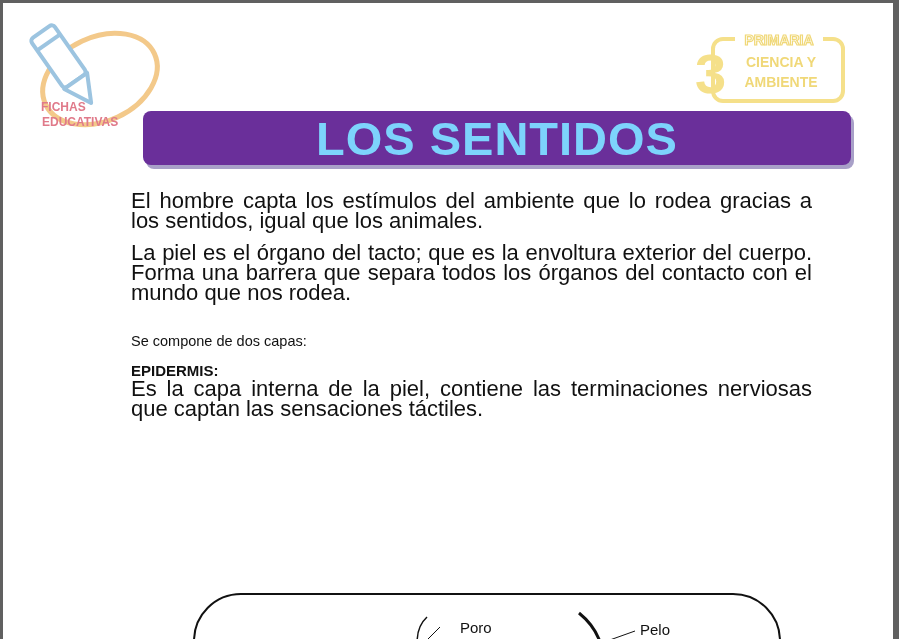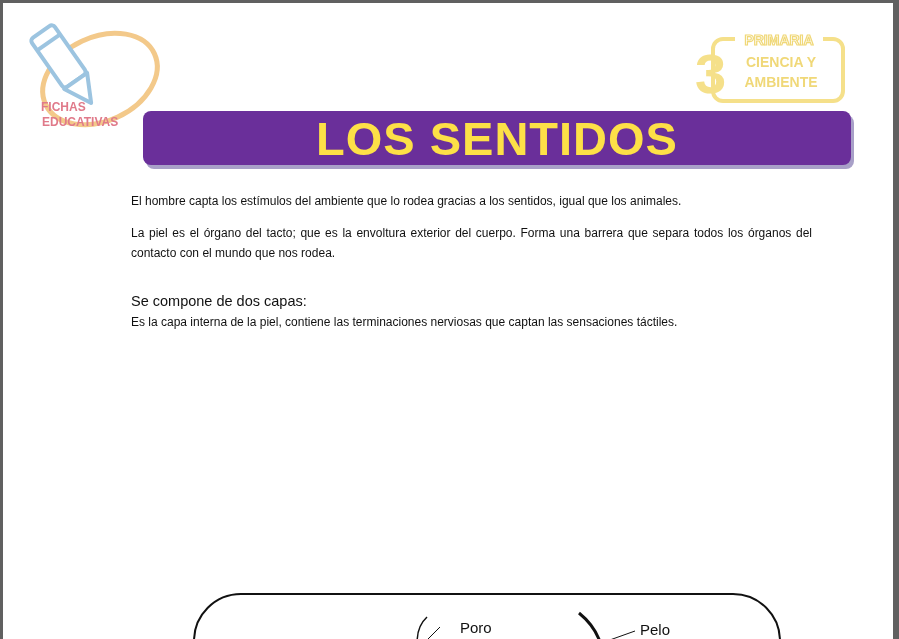--- a/index.html
+++ b/index.html
@@ -1,24 +1,24 @@
 <!DOCTYPE html>
 <html><head>
 <meta charset="utf-8">
 <style>
   html, body { margin:0; padding:0; }
   body { width:899px; height:639px; overflow:hidden; background:#606060; position:relative; font-family:"Liberation Sans", sans-serif; }
   .page { position:absolute; left:3px; top:3px; width:890px; height:640px; background:#fff; overflow:hidden; }
   .logo { position:absolute; left:12px; top:16px; width:150px; height:130px; }
   .badge { position:absolute; left:688px; top:28px; width:160px; height:76px; }
   .title-bar { position:absolute; left:140px; top:108px; width:708px; height:54px; background:#6a2f9a; border-radius:8px; box-shadow:3px 4px 0 #a8a0c8; display:flex; align-items:center; justify-content:center; }
-  .title-bar span { color:#fde047; font-weight:bold; font-size:47px; letter-spacing:1px; font-family:"Liberation Sans", sans-serif; }
+  .title-bar span { color:#7dd3fc; font-weight:bold; font-size:47px; letter-spacing:1px; font-family:"Liberation Sans", sans-serif; }
   .content { position:absolute; left:128px; top:188px; width:681px; color:#111; }
   .p { margin:0; text-align:justify; }
-  .lg { font-size:12px; line-height:20px; }
+  .lg { font-size:22px; line-height:20px; }
   .sm { font-size:14.5px; line-height:21px; }
   .h { font-weight:bold; margin:0; }
   .diagram { position:absolute; left:190px; top:590px; width:584px; height:120px; border:2px solid #111; border-radius:48px; }
 </style>
 </head>
 <body>
 
 <div class="page">
 
   <svg class="logo" viewBox="0 0 150 130">
@@ -42,20 +42,21 @@
   </svg>
 
   <div class="title-bar">
     <span>LOS SENTIDOS</span>
   </div>
 
   <div class="content">
     <p class="p lg">El hombre capta los estímulos del ambiente que lo rodea gracias a los sentidos, igual que los animales.</p>
     <p class="p lg" style="margin-top:12px;">La piel es el órgano del tacto; que es la envoltura exterior del cuerpo. Forma una barrera que separa todos los órganos del contacto con el mundo que nos rodea.</p>
     <p class="p sm" style="margin-top:28px;">Se compone de dos capas:</p>
+    <p class="h" style="font-size:15px;margin-top:10px;">EPIDERMIS:</p>
     <p class="p lg">Es la capa interna de la piel, contiene las terminaciones nerviosas que captan las sensaciones táctiles.</p>
   </div>
 
   <div class="diagram">
     <svg width="584" height="60" viewBox="0 0 584 60">
       <path d="M232 22 Q218 35 224 60" fill="none" stroke="#111" stroke-width="1.5"></path>
       <line x1="232" y1="45" x2="245" y2="32" stroke="#111" stroke-width="1"></line>
       <text x="265" y="38" font-family="Liberation Sans, sans-serif" font-size="15" fill="#111">Poro</text>
       <path d="M384 18 Q405 35 408 60" fill="none" stroke="#111" stroke-width="3"></path>
       <line x1="412" y1="46" x2="440" y2="36" stroke="#111" stroke-width="1"></line>

